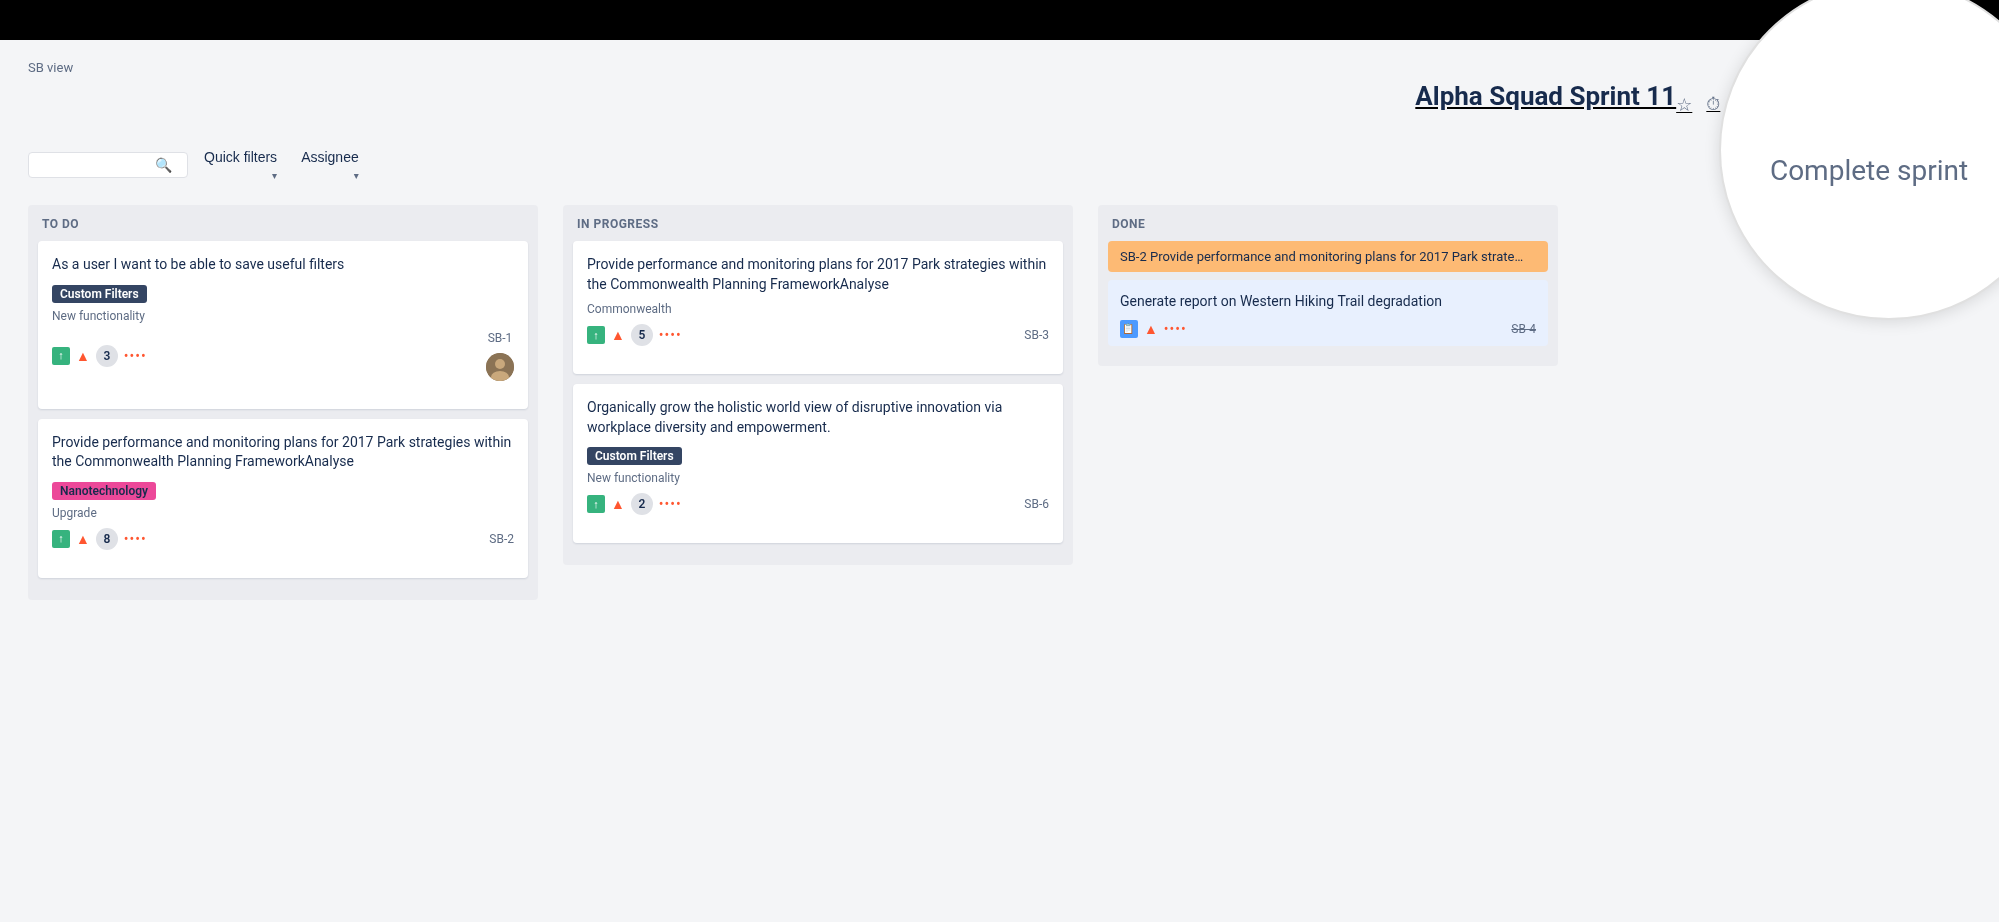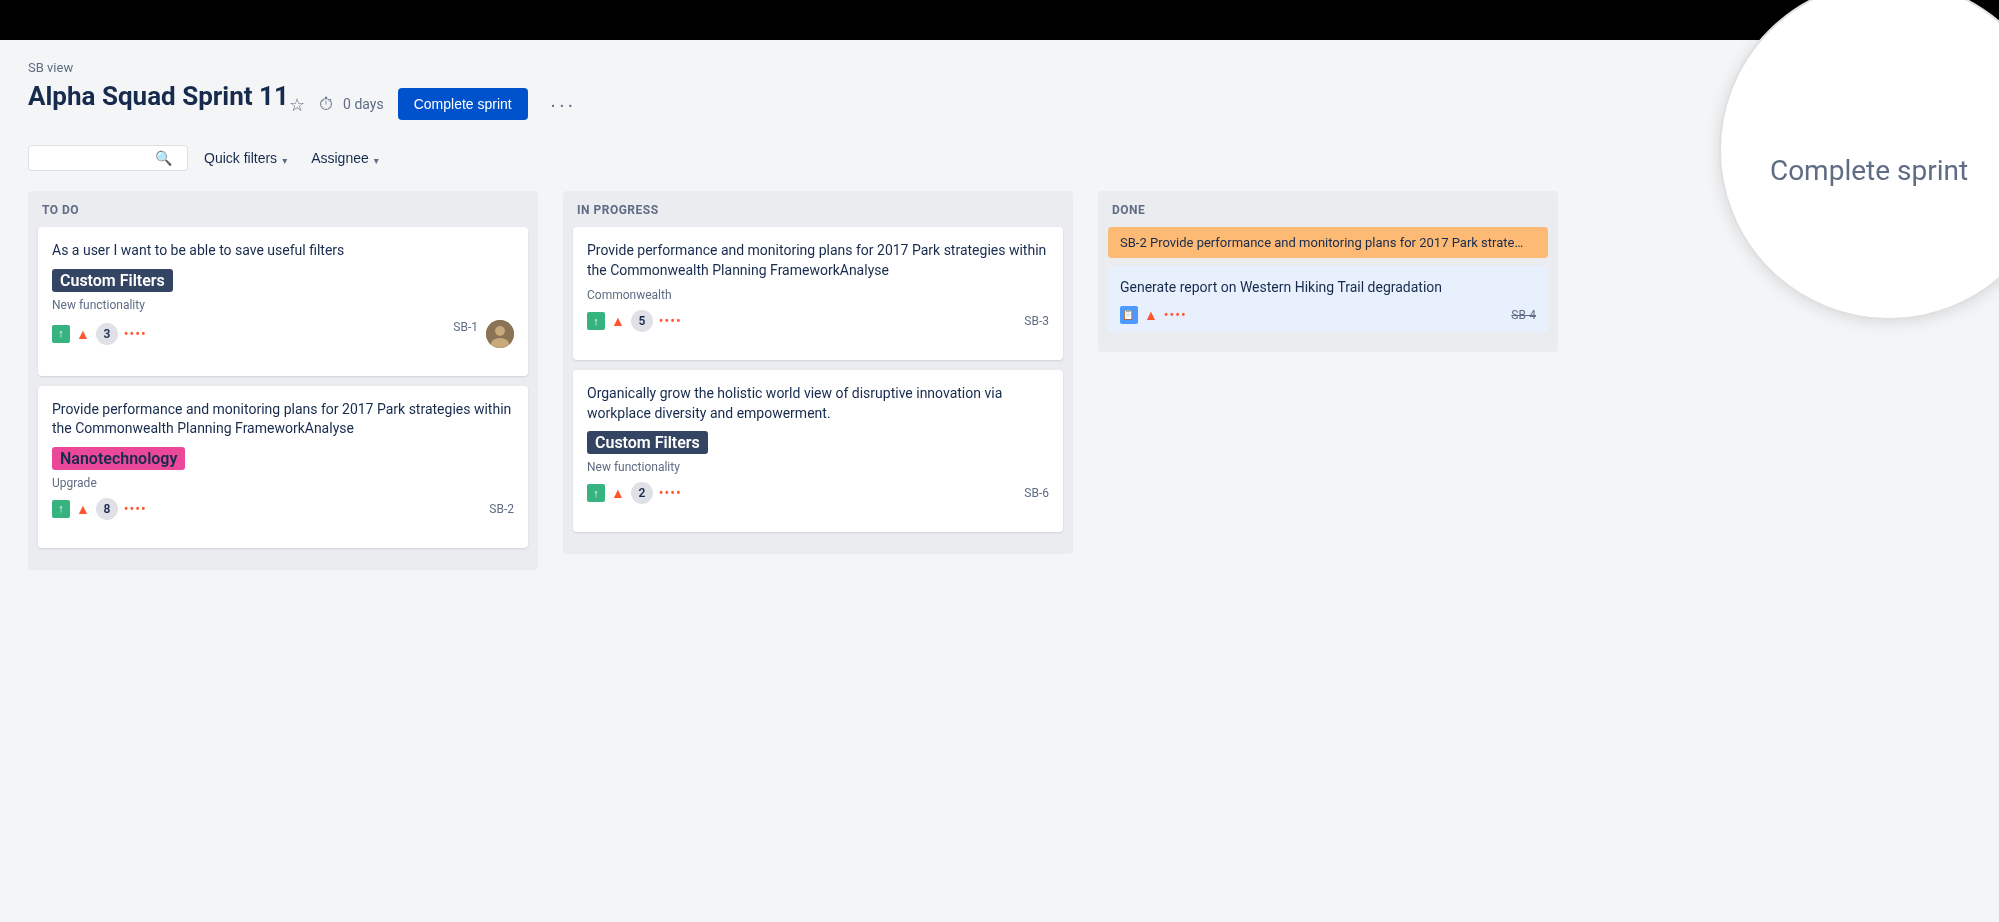--- a/index.html
+++ b/index.html
@@ -25,22 +25,23 @@
     }
     .page-title {
       font-size: 26px;
       font-weight: 700;
       color: #172b4d;
       margin-bottom: 16px;
     }
     .header-row {
       display: flex;
       align-items: center;
-      justify-content: flex-start;
+      justify-content: flex-end;
       margin-bottom: 18px;
+      text-decoration: underline;
     }
     .star-icon, .clock-icon {
       color: #5e6c84;
       font-size: 18px;
       cursor: pointer;
     }
     .days-label {
       font-size: 14px;
       color: #5e6c84;
       margin-left: 4px;
@@ -93,20 +94,21 @@
       display: flex;
       align-items: flex-end;
       gap: 5px;
       background: none;
       border: none;
       cursor: pointer;
       font-size: 14px;
       color: #172b4d;
       padding: 4px 8px;
       border-radius: 4px;
+      flex-direction: column;
     }
     .chevron { font-size: 10px; color: #5e6c84; }
 
     
     .spotlight-overlay {
       position: absolute;
       top: 0;
       right: 0;
       width: 340px;
       height: 340px;
@@ -170,21 +172,21 @@
     .card-title {
       font-size: 14px;
       color: #172b4d;
       margin-bottom: 8px;
       line-height: 1.4;
     }
     .tag {
       display: inline-block;
       border-radius: 3px;
       padding: 2px 8px;
-      font-size: 16px;
+      font-size: 12px;
       font-weight: 600;
       margin-bottom: 6px;
     }
     .tag-dark { background: #344563; color: #fff; }
     .tag-yellow { background: #ec4899; color: #172b4d; }
     .card-type {
       font-size: 12px;
       color: #5e6c84;
       margin-bottom: 8px;
     }
@@ -311,21 +313,21 @@
         <div class="card-title">As a user I want to be able to save useful filters</div>
         <span class="tag tag-dark">Custom Filters</span>
         <div class="card-type">New functionality</div>
         <div class="card-footer">
           <div class="card-icons">
             <div class="story-icon">↑</div>
             <span class="priority-high">▲</span>
             <div class="story-points">3</div>
             <span class="dots">••••</span>
           </div>
-          <div style="display:flex;align-items:flex-start;gap:8px;">
+          <div style="display:flex;align-items:center;gap:8px;flex-direction:column;">
             <span class="card-id">SB-1</span>
             <div class="avatar">
               <svg width="28" height="28" viewBox="0 0 28 28" xmlns="http://www.w3.org/2000/svg">
                 <circle cx="14" cy="14" r="14" fill="#8b7355"></circle>
                 <circle cx="14" cy="11" r="5" fill="#c9a87c"></circle>
                 <ellipse cx="14" cy="24" rx="9" ry="6" fill="#c9a87c"></ellipse>
               </svg>
             </div>
           </div>
         </div>

